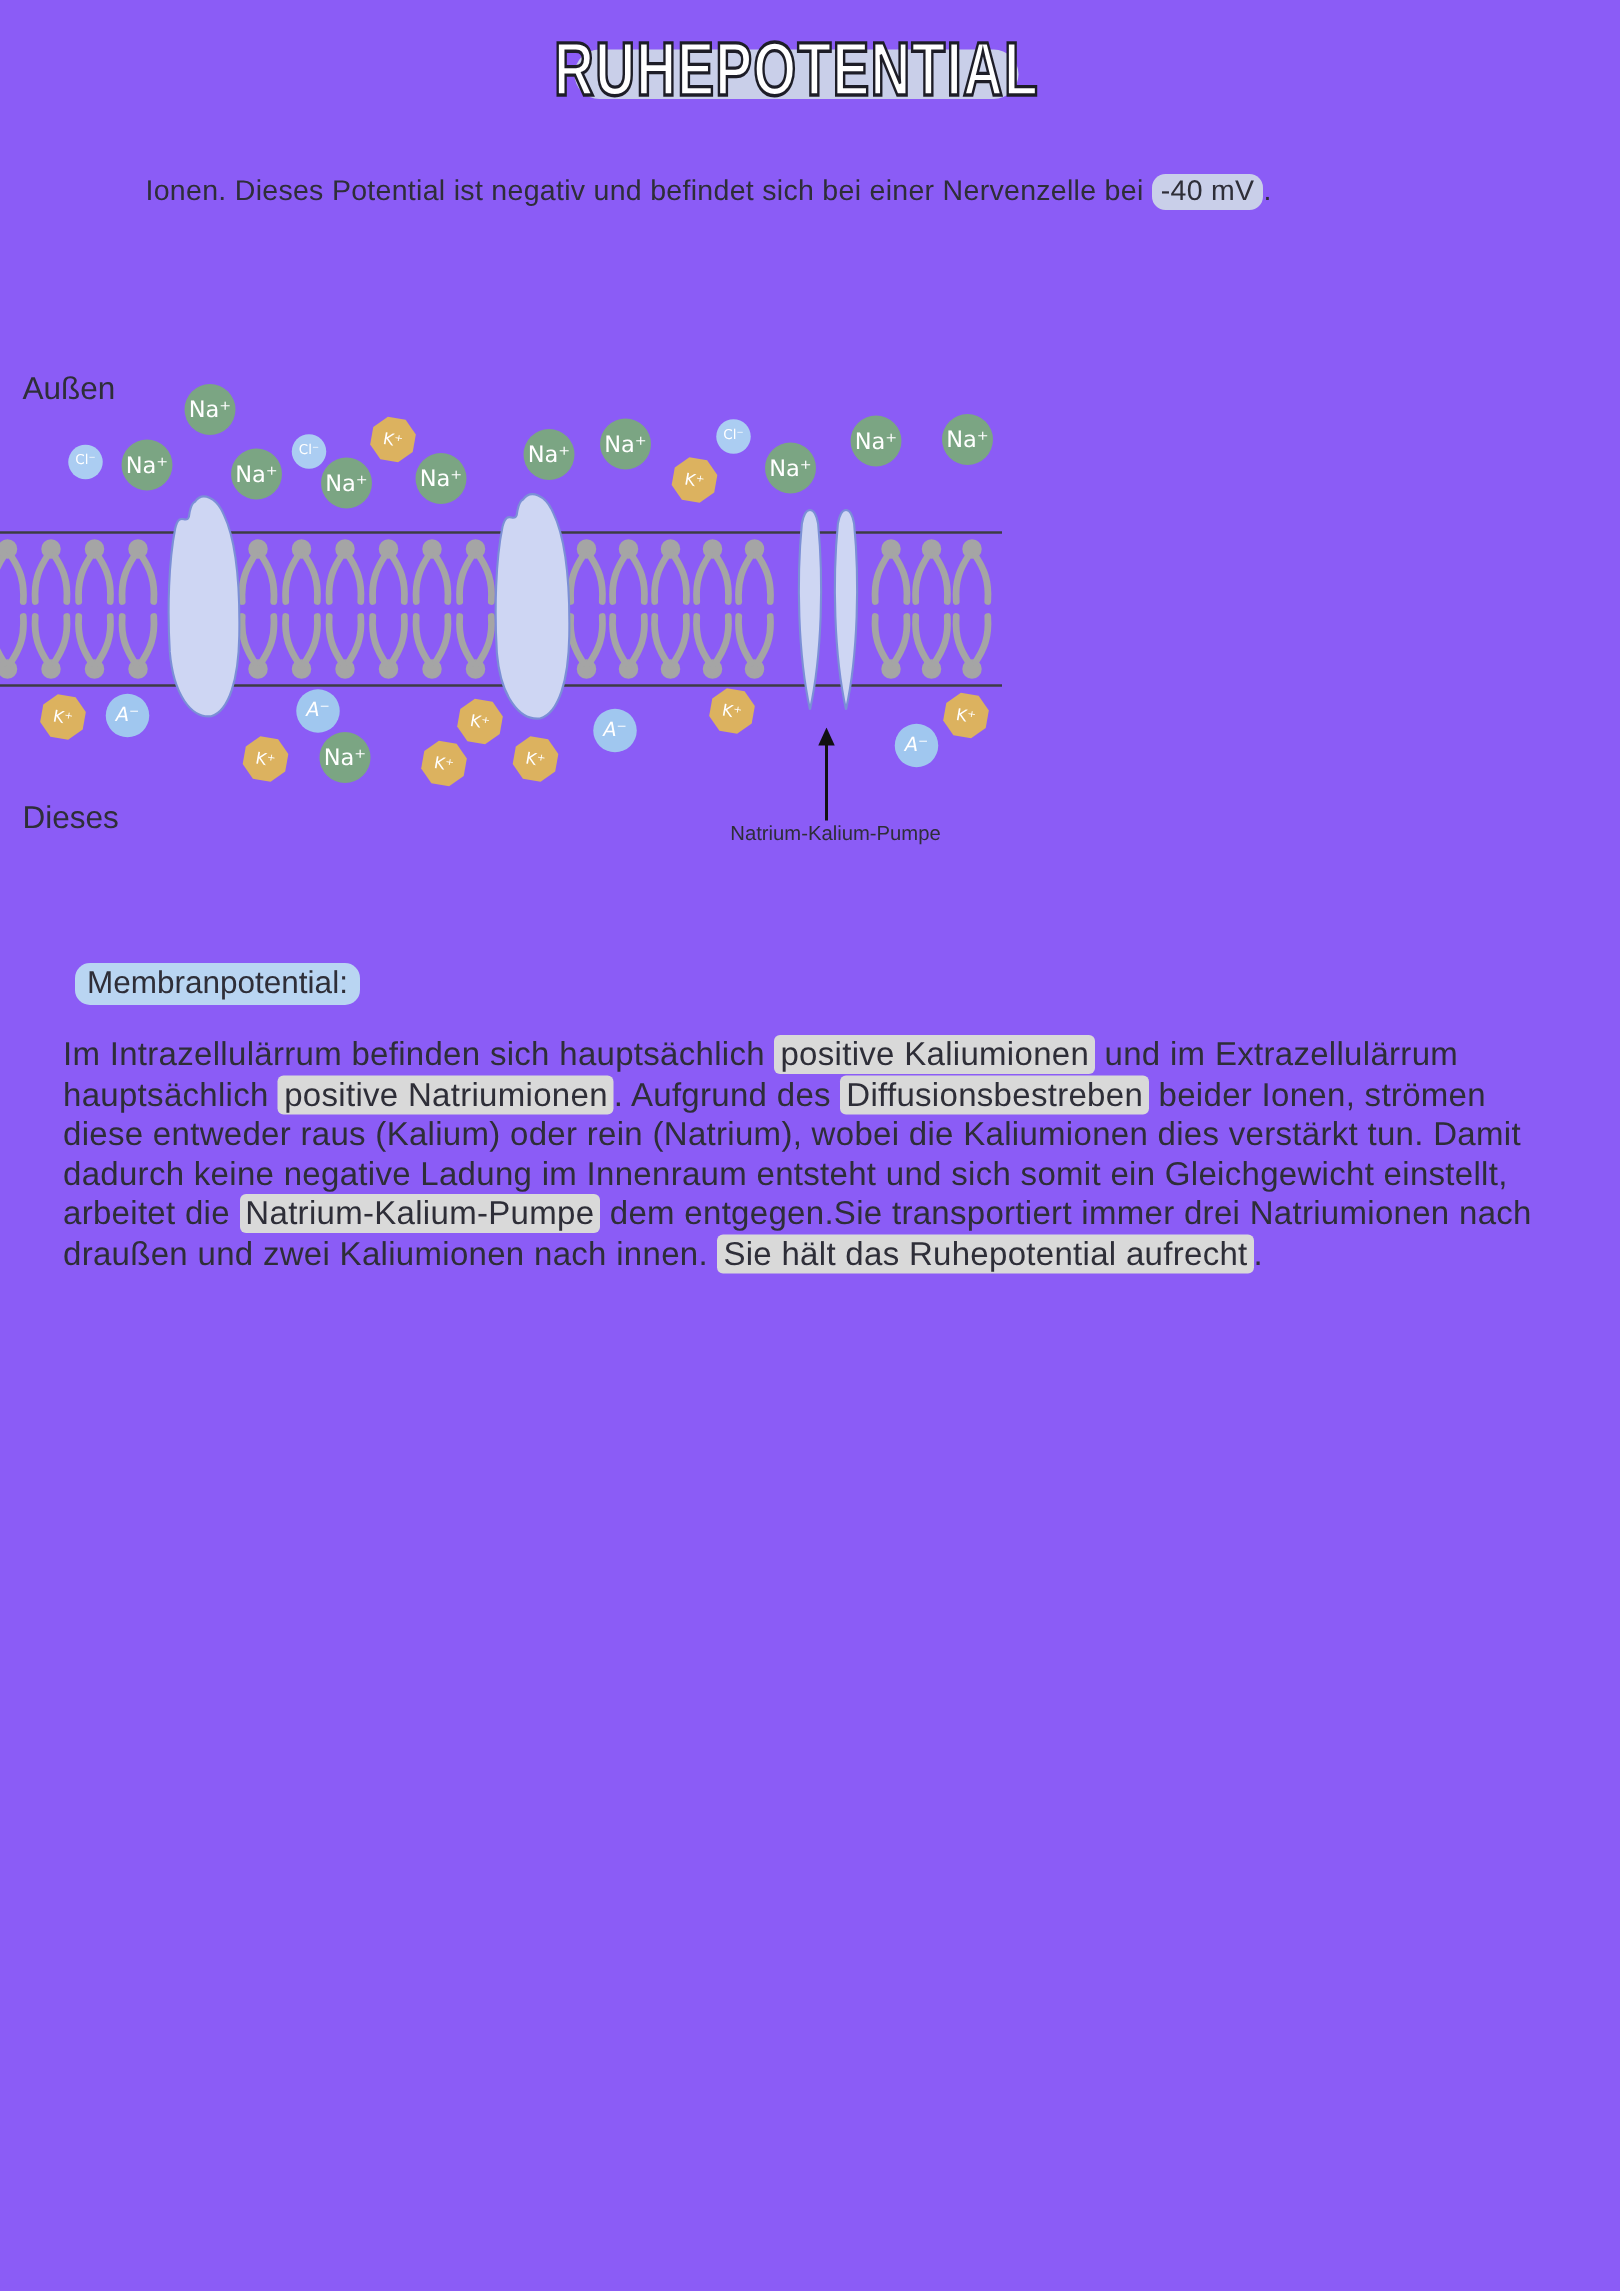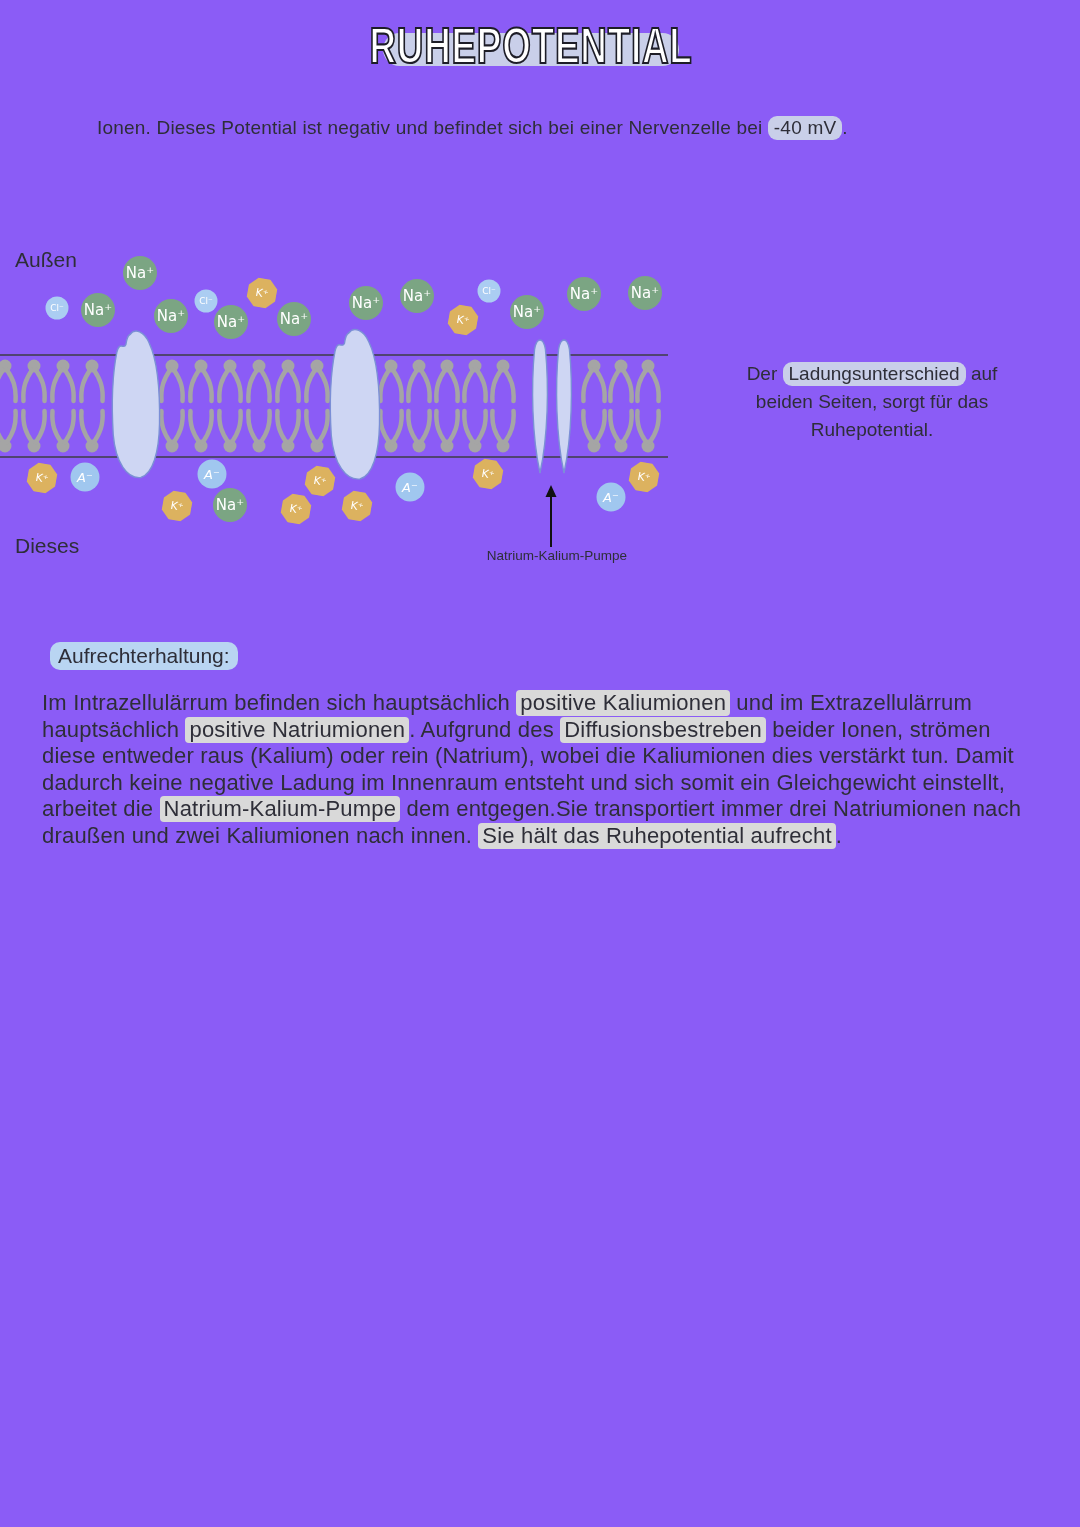--- a/index.html
+++ b/index.html
@@ -301,22 +301,21 @@
           <span>K⁺</span>
         </div>
       </div>
 
     <svg class="pump-arrow" width="14" height="64" viewBox="0 0 14 64">
       <line x1="7" y1="62" x2="7" y2="10" stroke="#111" stroke-width="2"></line>
       <polygon points="7,0 1.5,12 12.5,12" fill="#111"></polygon>
     </svg>
     <span class="pump-label">Natrium-Kalium-Pumpe</span>
 
-    <div class="side-note"><span>Der </span><span class="hl hl-purple">Ladungsunterschied</span><span> auf</span><br><span>beiden Seiten, sorgt für das</span><br><span>Ruhepotential.</span></div>
   </div>
 
   <div class="subheading">
-    <span class="hl hl-blue">Aufrechterhaltung:</span>
+    <span class="hl hl-blue">Membranpotential:</span>
   </div>
 
   <p class="bodytext"><span>Im Intrazellulärrum befinden sich hauptsächlich </span><span class="hl hl-gray">positive Kaliumionen</span><span> und im Extrazellulärrum</span><br><span>hauptsächlich </span><span class="hl hl-gray">positive Natriumionen</span><span>. Aufgrund des </span><span class="hl hl-gray">Diffusionsbestreben</span><span> beider Ionen, strömen</span><br><span>diese entweder raus (Kalium) oder rein (Natrium), wobei die Kaliumionen dies verstärkt tun. Damit</span><br><span>dadurch keine negative Ladung im Innenraum entsteht und sich somit ein Gleichgewicht einstellt,</span><br><span>arbeitet die </span><span class="hl hl-gray">Natrium-Kalium-Pumpe</span><span> dem entgegen.Sie transportiert immer drei Natriumionen nach</span><br><span>draußen und zwei Kaliumionen nach innen. </span><span class="hl hl-gray">Sie hält das Ruhepotential aufrecht</span><span>.</span></p>
 
 </div>
 
 </body></html>

